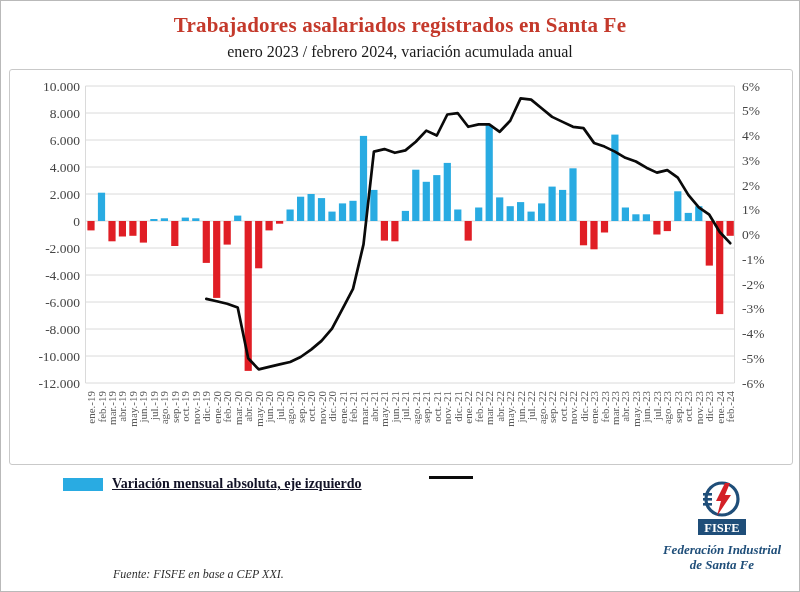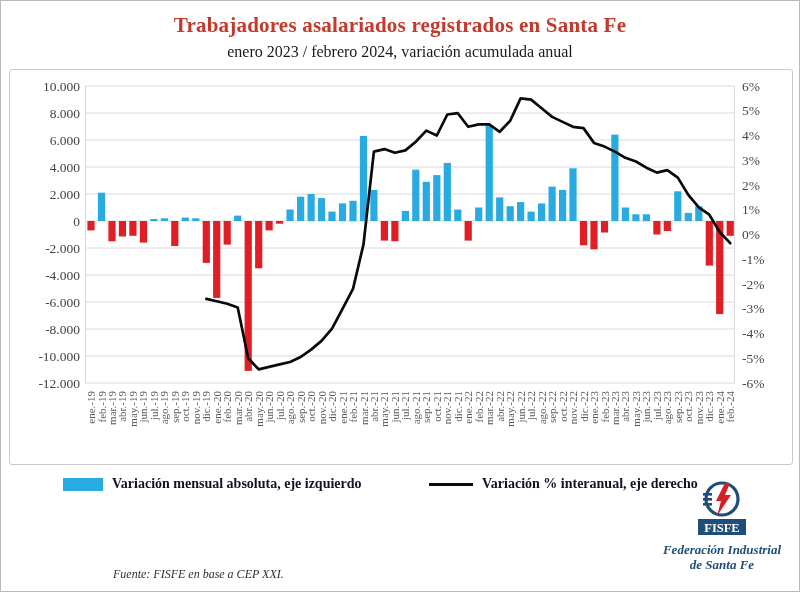--- a/index.html
+++ b/index.html
@@ -192,27 +192,26 @@
       <rect x="662.7" y="220.0" width="7.2" height="10.1" fill="#e01e25"></rect>
       <rect x="673.2" y="190.3" width="7.2" height="29.7" fill="#29abe2"></rect>
       <rect x="683.7" y="211.9" width="7.2" height="8.1" fill="#29abe2"></rect>
       <rect x="694.2" y="205.2" width="7.2" height="14.8" fill="#29abe2"></rect>
       <rect x="704.7" y="220.0" width="7.2" height="44.6" fill="#e01e25"></rect>
       <rect x="715.1" y="220.0" width="7.2" height="93.1" fill="#e01e25"></rect>
       <rect x="725.6" y="220.0" width="7.2" height="14.8" fill="#e01e25"></rect>
       <polyline points="205.3,297.9 215.7,300.3 226.2,302.8 236.7,306.5 247.2,357.3 257.7,368.4 268.1,365.9 278.6,363.4 289.1,361.0 299.6,356.0 310.1,348.6 320.5,339.9 331.0,327.6 341.5,307.8 352.0,287.9 362.5,243.4 372.9,150.6 383.4,148.1 393.9,151.8 404.4,149.4 414.8,140.7 425.3,129.6 435.8,134.5 446.3,113.5 456.8,112.2 467.2,125.8 477.7,123.4 488.2,123.4 498.7,130.8 509.2,119.7 519.6,97.4 530.1,98.6 540.6,107.3 551.1,115.9 561.6,120.9 572.0,125.8 582.5,127.1 593.0,141.9 603.5,145.6 613.9,150.6 624.4,156.8 634.9,160.5 645.4,166.7 655.9,171.6 666.3,169.1 676.8,176.6 687.3,193.9 697.8,206.3 708.3,213.7 718.7,231.0 729.2,242.2" fill="none" stroke="#0a0a0a" stroke-width="2.7" stroke-linejoin="round" stroke-linecap="round"></polyline>
     </svg>
 
-  <div class="legend-item" style="left: 62px; top: 475px; color: rgb(18, 18, 38);">
+  <div class="legend-item" style="left: 62px; top: 475px; color: rgb(18, 18, 38); text-decoration: underline;">
     <span class="swatch-bar" style="background: rgb(41, 171, 226);"></span>
     <span>Variación mensual absoluta, eje izquierdo</span>
   </div>
   <div class="legend-item" style="left: 428px; top: 475px; color: rgb(18, 18, 38);">
     <span class="swatch-line" style="background: rgb(10, 10, 10);"></span>
-    <span>Variación % interanual, eje derecho</span>
   </div>
 
   <div class="footer">Fuente: FISFE en base a CEP XXI.</div>
 
   <svg style="position:absolute;left:688px;top:476px;" width="66" height="64" viewBox="0 0 66 64" xmlns="http://www.w3.org/2000/svg">
     <circle cx="33" cy="22" r="16" fill="none" stroke="#1f4e79" stroke-width="3.2"></circle>
     <rect x="14" y="16" width="9" height="2.6" fill="#1f4e79"></rect>
     <rect x="14" y="21" width="9" height="2.6" fill="#1f4e79"></rect>
     <rect x="14" y="26" width="9" height="2.6" fill="#1f4e79"></rect>
     <polygon points="36,6 27,24 32,24 28,39 42,18 36,18 41,6" fill="#d32027"></polygon>

